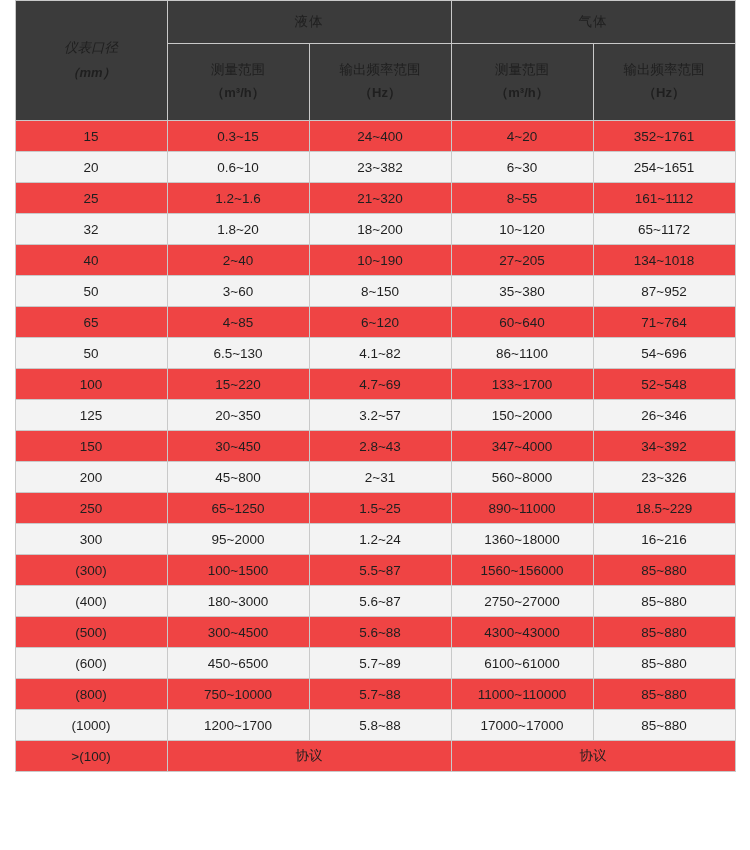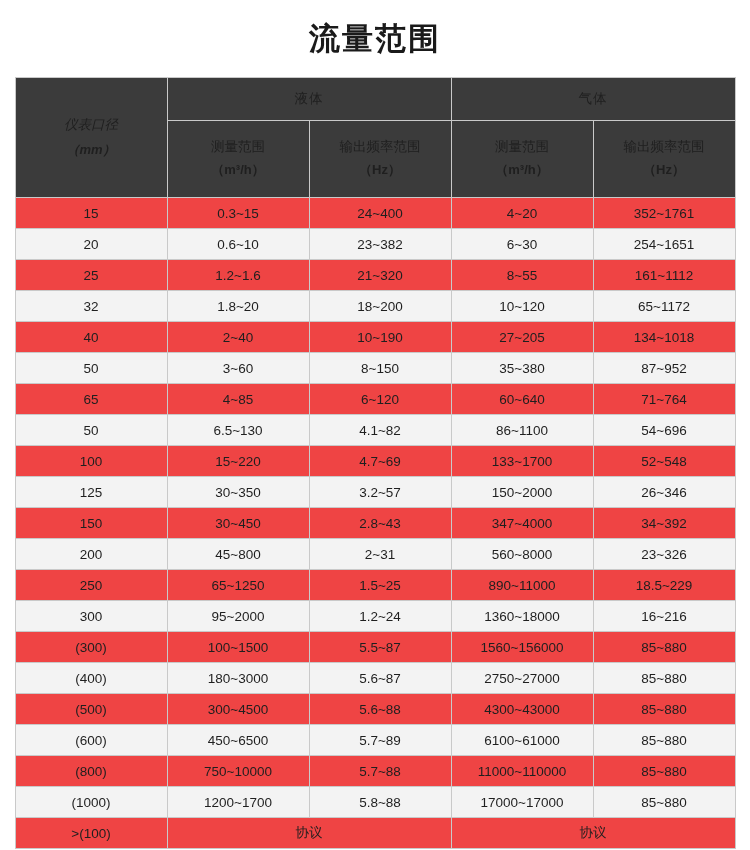--- a/index.html
+++ b/index.html
@@ -79,21 +79,20 @@
   tbody tr.odd td { background: #ef4444; }
   tbody tr.even td { background: #f3f3f3; margin-left: 40px; }
   col.c-size { width: 152px; }
   col.c-val  { width: 142px; }
 </style>
 </head>
 <body>
 
 <div class="page">
 
-  <div class="title">流量范围</div>
 
   <table class="flow-table">
     <colgroup>
       <col class="c-size">
       <col class="c-val">
       <col class="c-val">
       <col class="c-val">
       <col class="c-val">
     </colgroup>
     <thead>
@@ -183,21 +182,21 @@
         </tr>
         <tr class="odd">
           <td>100</td>
           <td>15~220</td>
           <td>4.7~69</td>
           <td>133~1700</td>
           <td>52~548</td>
         </tr>
         <tr class="even">
           <td>125</td>
-          <td>30~350</td>
+          <td>20~350</td>
           <td>3.2~57</td>
           <td>150~2000</td>
           <td>26~346</td>
         </tr>
         <tr class="odd">
           <td>150</td>
           <td>30~450</td>
           <td>2.8~43</td>
           <td>347~4000</td>
           <td>34~392</td>

